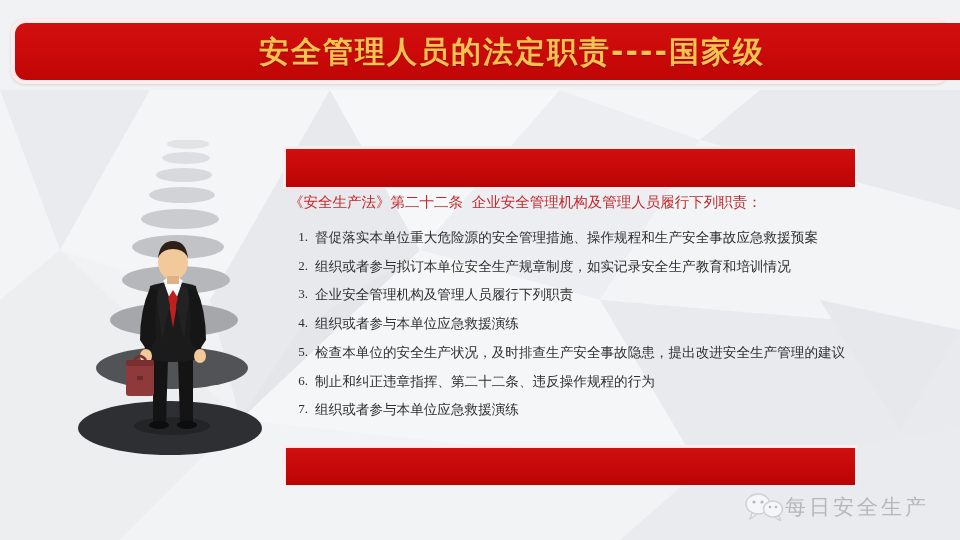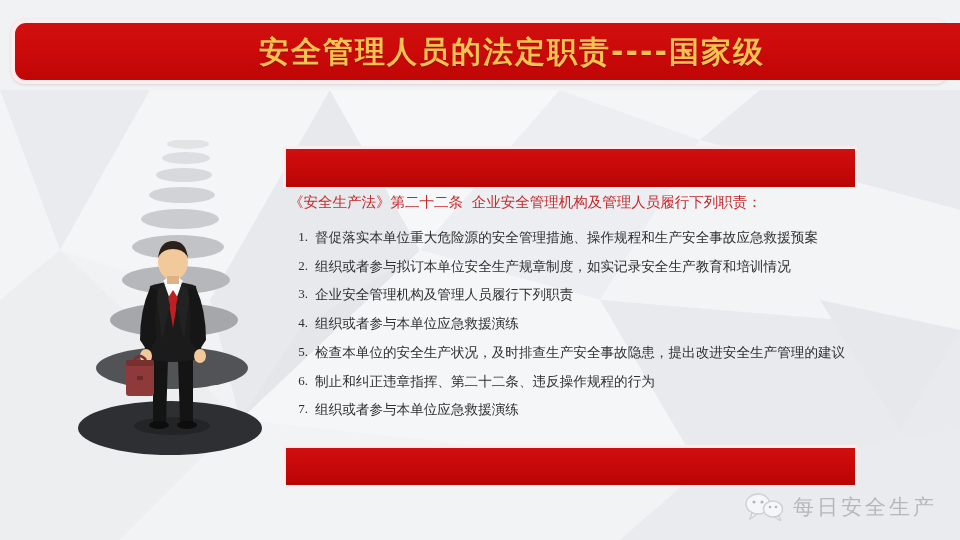--- a/index.html
+++ b/index.html
@@ -132,21 +132,20 @@
 
   
   .watermark {
     position: absolute;
     left: 745px;
     top: 484px;
     width: 205px;
     height: 46px;
     display: flex;
     align-items: center;
-    gap: 8px;
     opacity: .55;
   }
   .wm-text {
     font-size: 21px;
     color: #8d8d93;
     letter-spacing: 3px;
     white-space: nowrap;
   }
 </style>
 </head>

